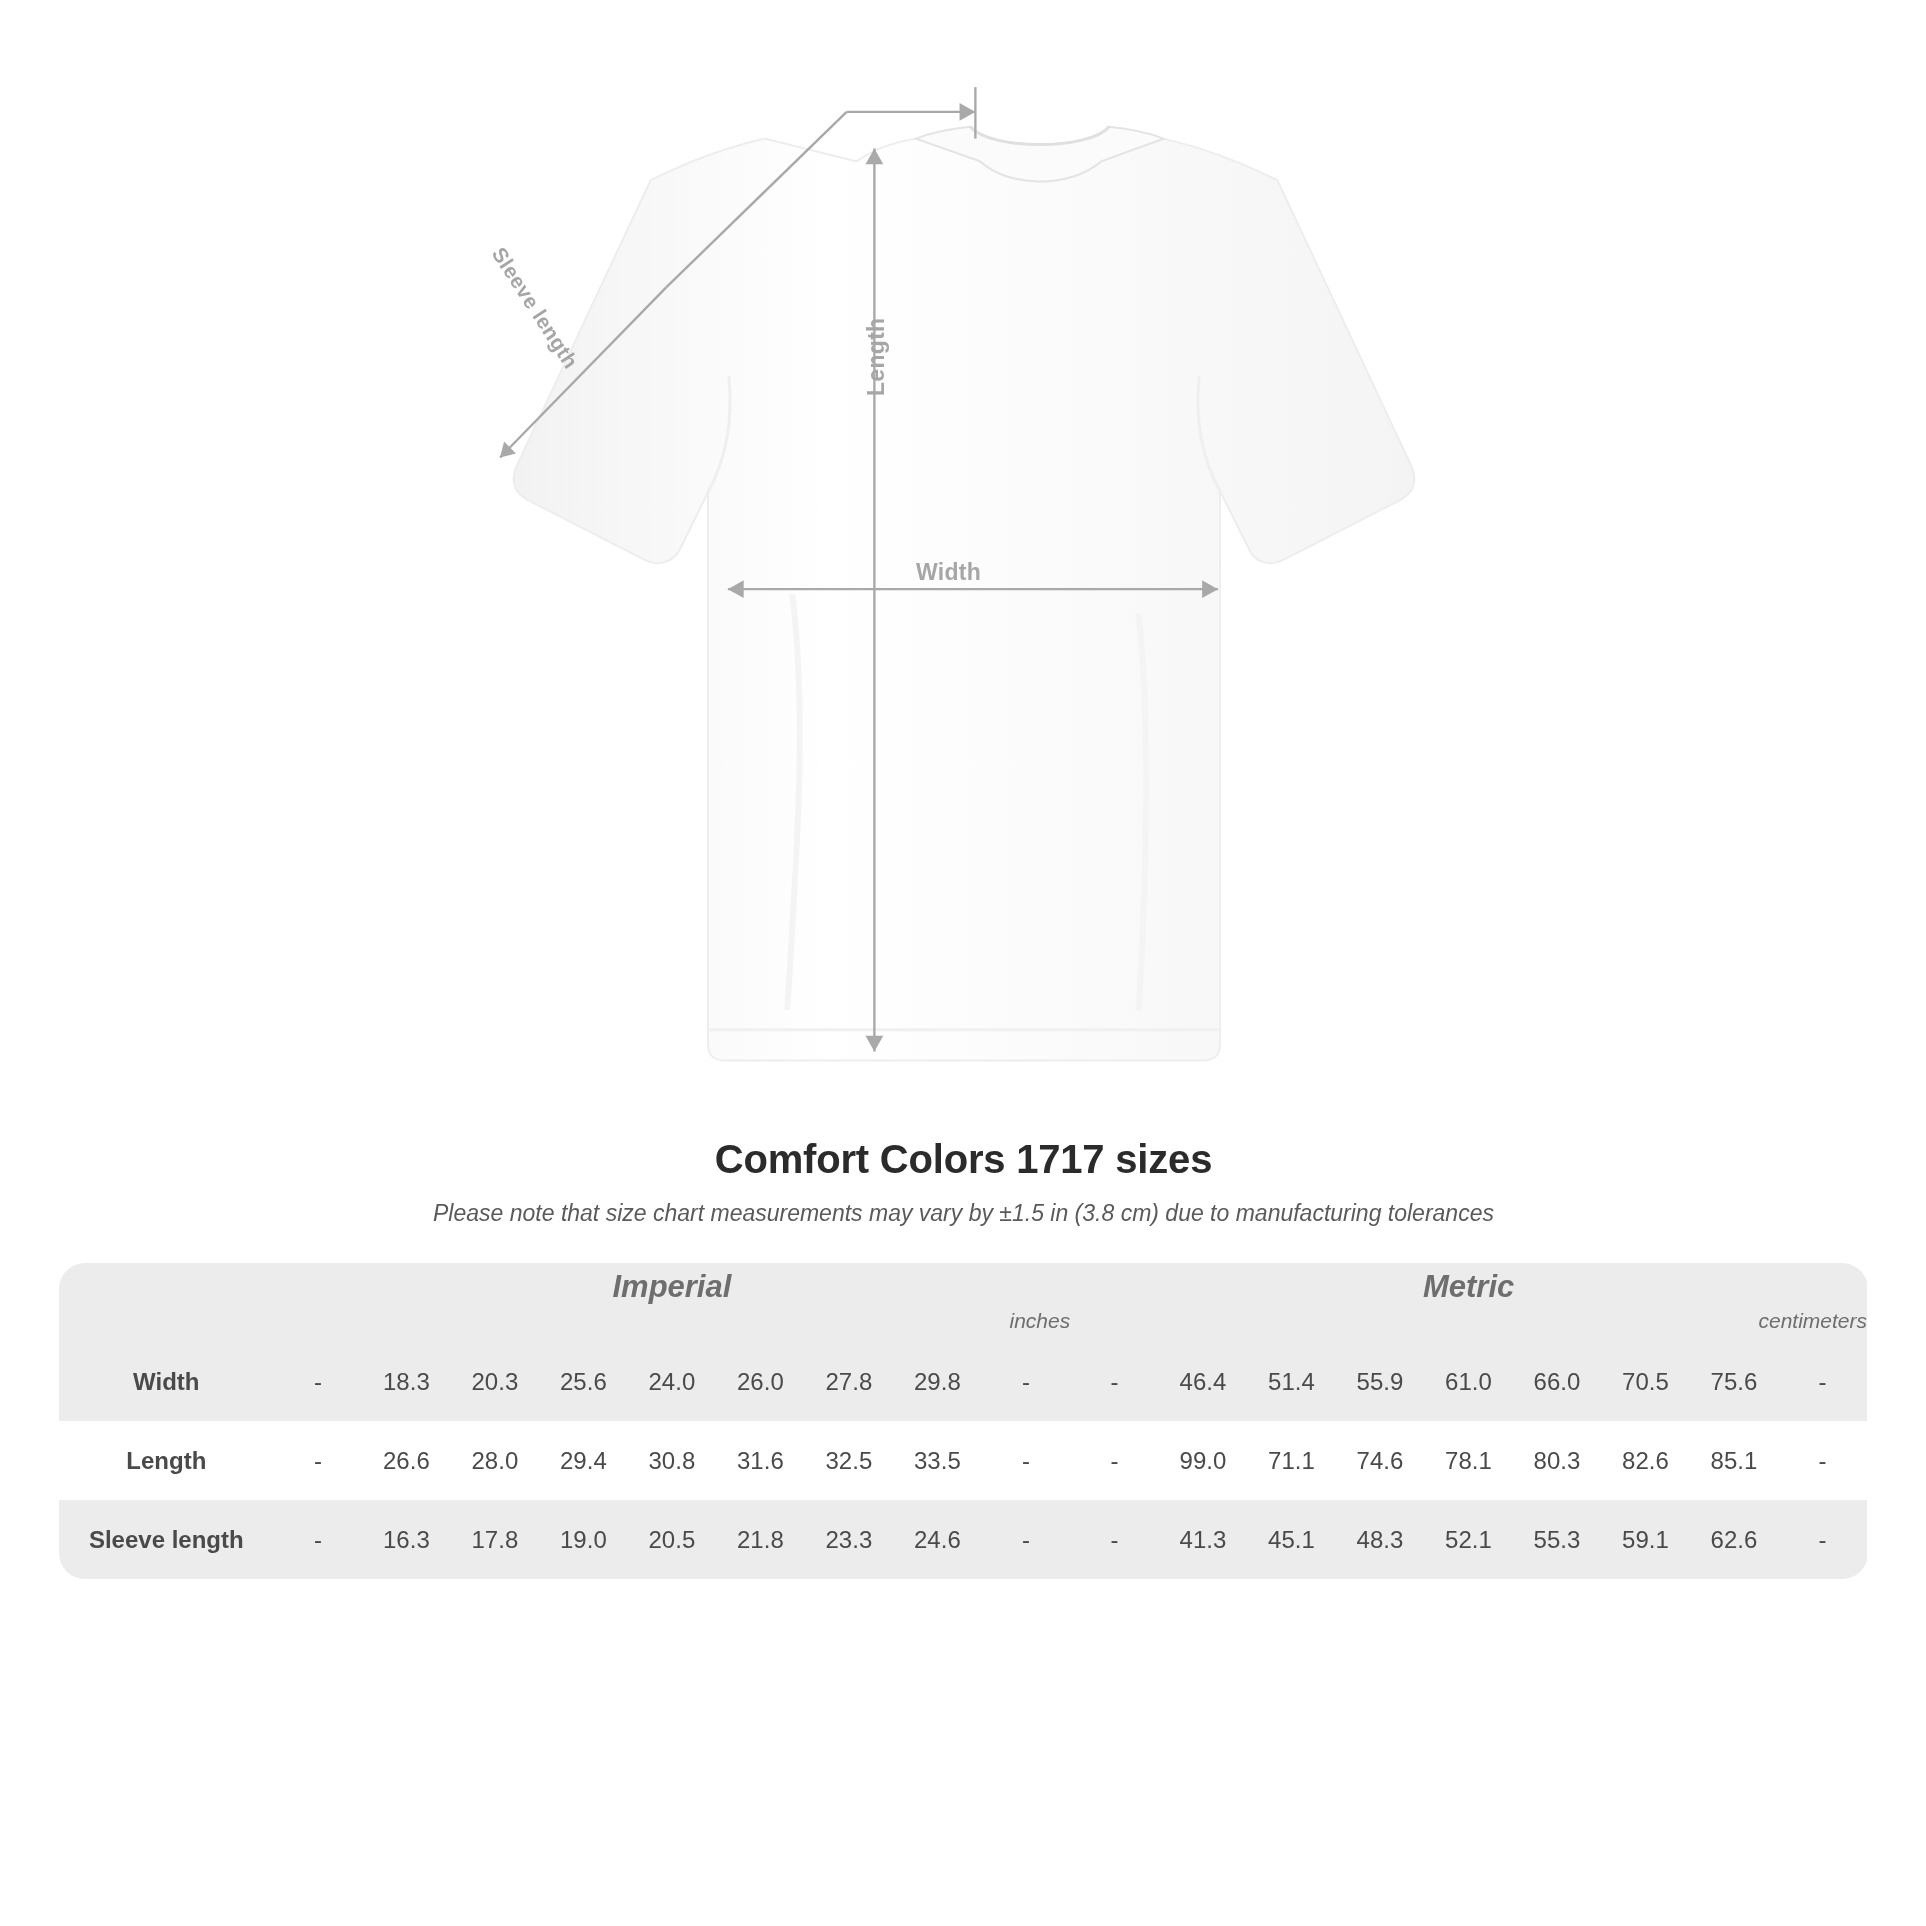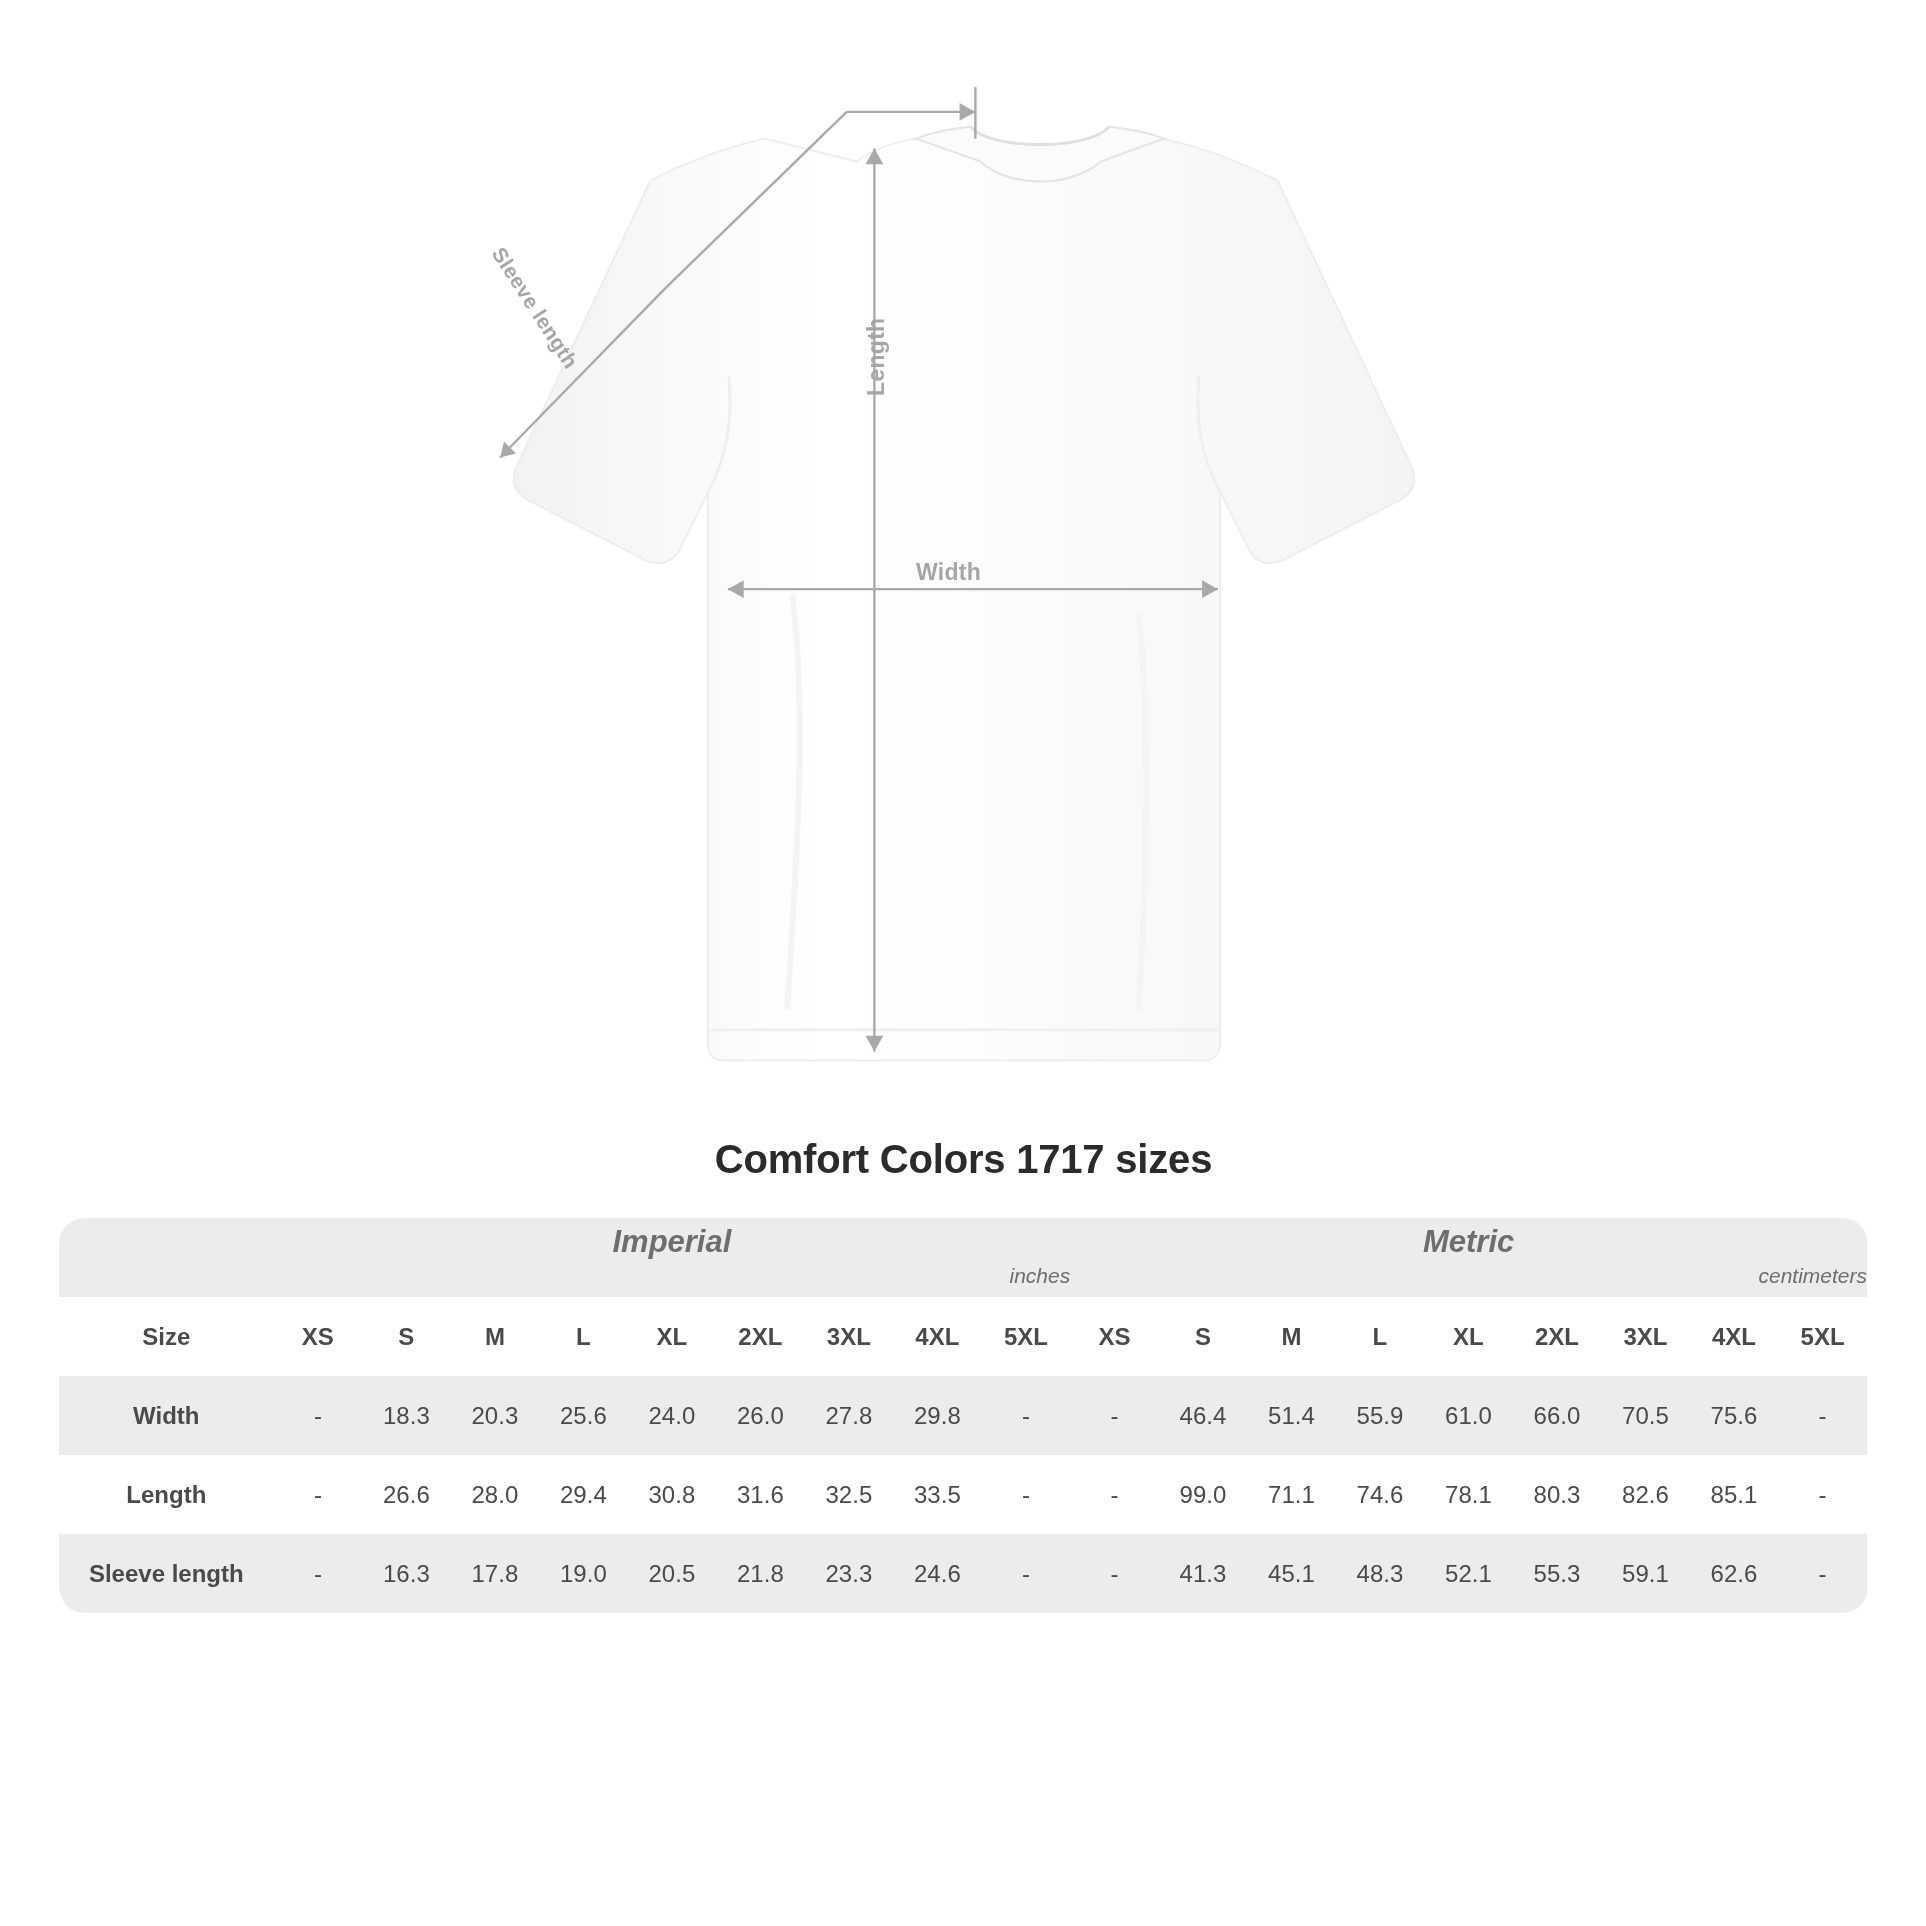--- a/index.html
+++ b/index.html
@@ -210,20 +210,21 @@
     </g>
   </svg>
 
   <div class="dim-label width-label">Width</div>
   <div class="dim-label length-label">Length</div>
   <div class="dim-label sleeve-label">Sleeve length</div>
 </div>
 
 <div class="title-block">
   <div class="chart-title">Comfort Colors 1717 sizes</div>
+  <div class="chart-note">Please note that size chart measurements may vary by ±1.5 in (3.8 cm) due to manufacturing tolerances</div>
 </div>
 
 <div class="table-wrap">
   <table class="size-table">
     <colgroup>
       <col class="first-col">
       <col class="size-col">
         <col class="size-col">
         <col class="size-col">
         <col class="size-col">
@@ -247,41 +248,20 @@
         <td></td>
         <td colspan="9">
           <div class="unit-title">Imperial</div>
           <div class="unit-sub">inches</div>
         </td>
         <td colspan="9">
           <div class="unit-title">Metric</div>
           <div class="unit-sub">centimeters</div>
         </td>
       </tr>
-      <tr class="head-row">
-        <td>Size</td>
-        <td>XS</td>
-        <td>S</td>
-        <td>M</td>
-        <td>L</td>
-        <td>XL</td>
-        <td>2XL</td>
-        <td>3XL</td>
-        <td>4XL</td>
-        <td>5XL</td>
-        <td>XS</td>
-        <td>S</td>
-        <td>M</td>
-        <td>L</td>
-        <td>XL</td>
-        <td>2XL</td>
-        <td>3XL</td>
-        <td>4XL</td>
-        <td>5XL</td>
-      </tr>
 
       <tr class="data-row shaded">
         <td class="row-label">Width</td>
         <td>-</td>
         <td>18.3</td>
         <td>20.3</td>
         <td>25.6</td>
         <td>24.0</td>
         <td>26.0</td>
         <td>27.8</td>

